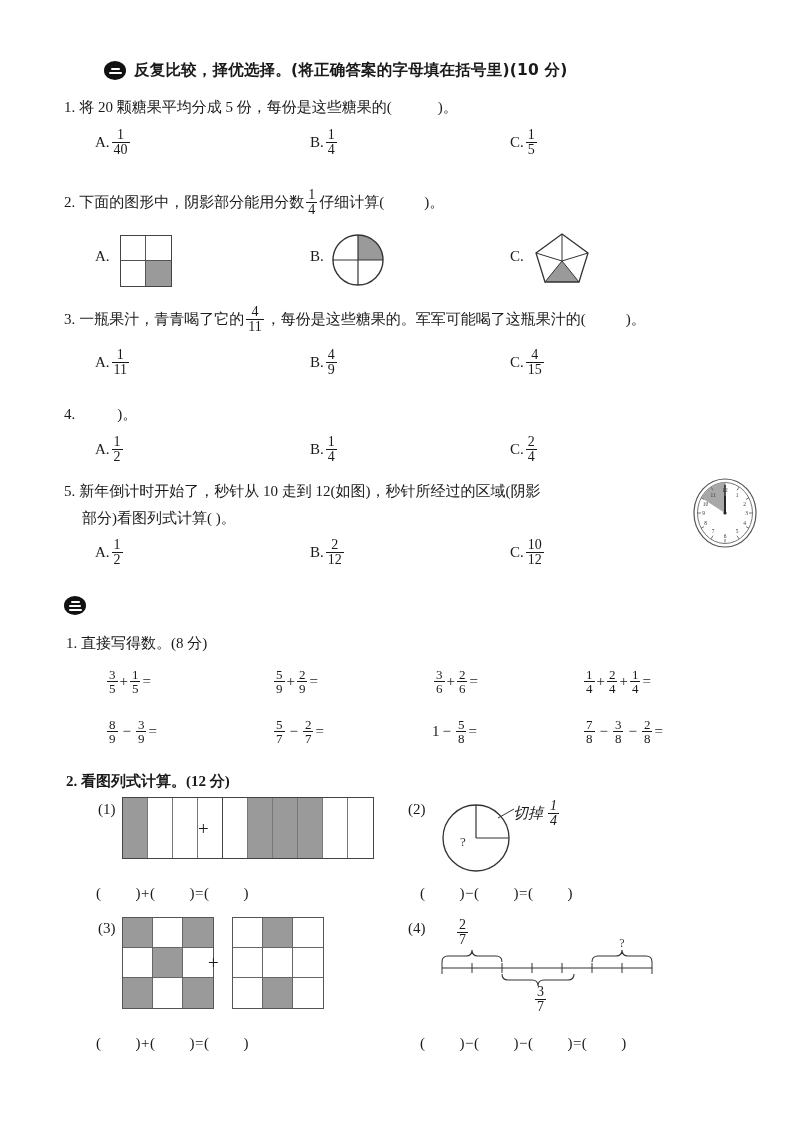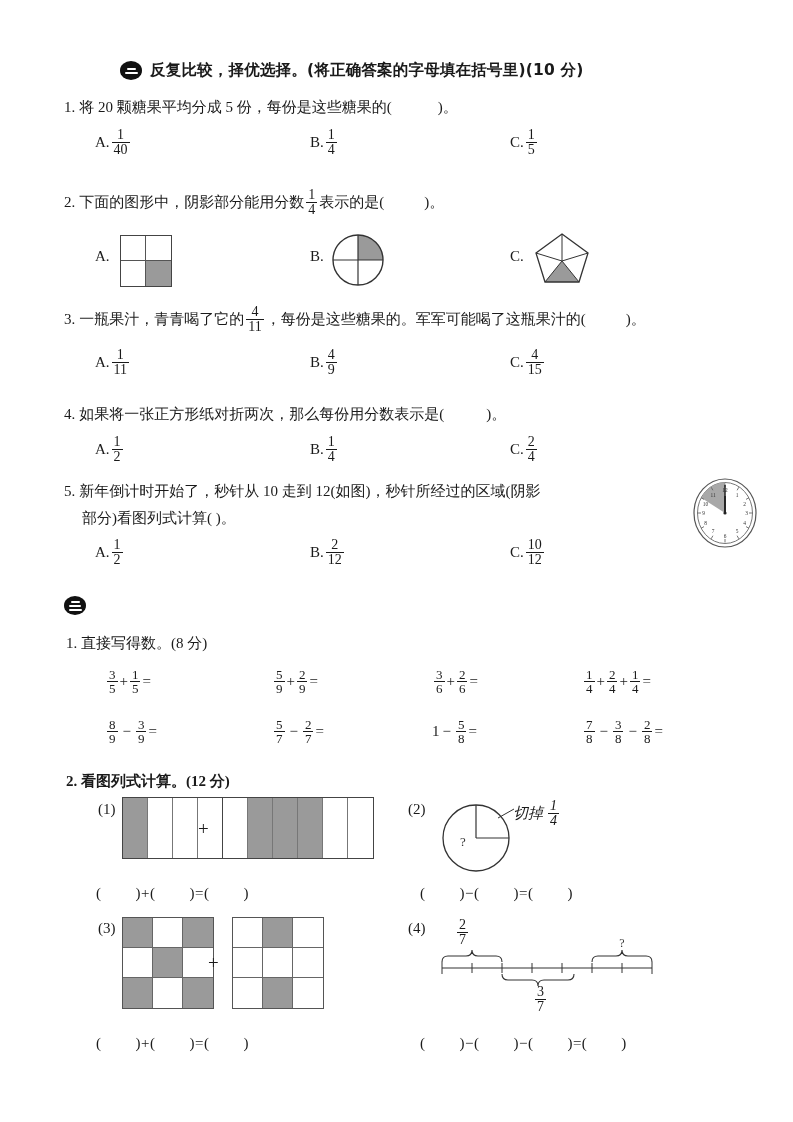--- a/index.html
+++ b/index.html
@@ -69,21 +69,21 @@
   .grid3 div:nth-child(3n){ border-right:none; }
   .grid3 div:nth-child(n+7){ border-bottom:none; }
 
   .plus { position:absolute; font-size:19px; }
 </style>
 </head>
 <body>
 
 <div class="page">
 
-  <div class="sec-header" style="left:72px; top:60px;padding-left:48px;">
+  <div class="sec-header" style="left:56px; top:60px;padding-left:48px;">
     <span class="sec-marker two">
         <i></i>
         <i></i>
       </span>
     <span class="sec-title">反复比较，择优选择。(将正确答案的字母填在括号里)(10 分)</span>
   </div>
 
   <div class="q" style="left:64px; top:98px;">
     <span>1.</span>
     <span style="margin-left:4px">将 20 颗糖果平均分成 5 份，每份是这些糖果的(</span>
@@ -111,21 +111,21 @@
     </span>
   </div>
 
   <div class="q" style="left:64px; top:188px;">
     <span>2.</span>
     <span style="margin-left:4px">下面的图形中，阴影部分能用分数</span>
     <span class="frac big">
       <span class="num">1</span>
       <span class="den">4</span>
     </span>
-    <span>表示的是(</span>
+    <span>仔细计算(</span>
     <span style="margin-left:40px">)。</span>
   </div>
 
   <div class="opt" style="left:95px; top:248px;">
     <span>A.</span>
   </div>
   <div class="fig" style="left:120px; top:235px;">
     <div class="grid2">
       <div></div>
       <div></div>
@@ -188,21 +188,20 @@
   <div class="opt" style="left:510px; top:348px;">
     <span>C.</span>
     <span class="frac big">
       <span class="num">4</span>
       <span class="den">15</span>
     </span>
   </div>
 
   <div class="q" style="left:64px; top:405px;">
     <span>4.</span>
-    <span style="margin-left:4px">如果将一张正方形纸对折两次，那么每份用分数表示是(</span>
     <span style="margin-left:42px">)。</span>
   </div>
   <div class="opt" style="left:95px; top:435px;">
     <span>A.</span>
     <span class="frac big">
       <span class="num">1</span>
       <span class="den">2</span>
     </span>
   </div>
   <div class="opt" style="left:310px; top:435px;">

